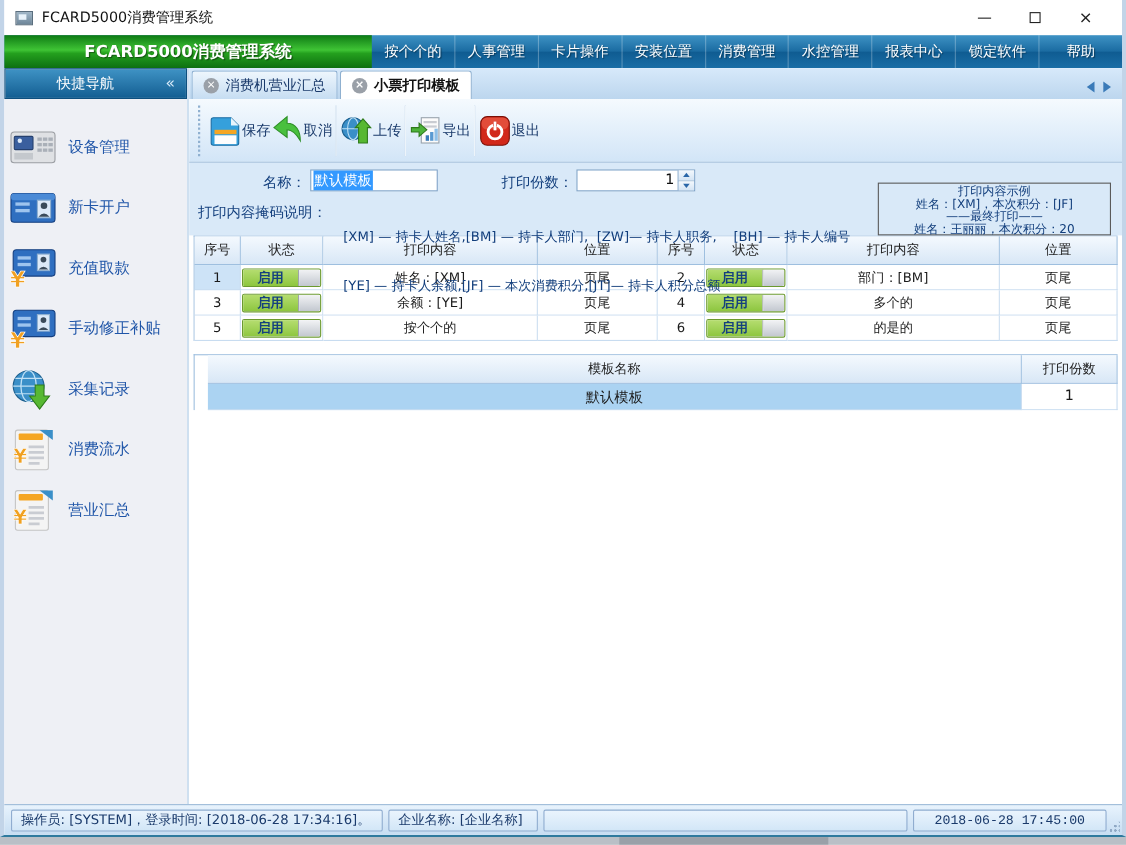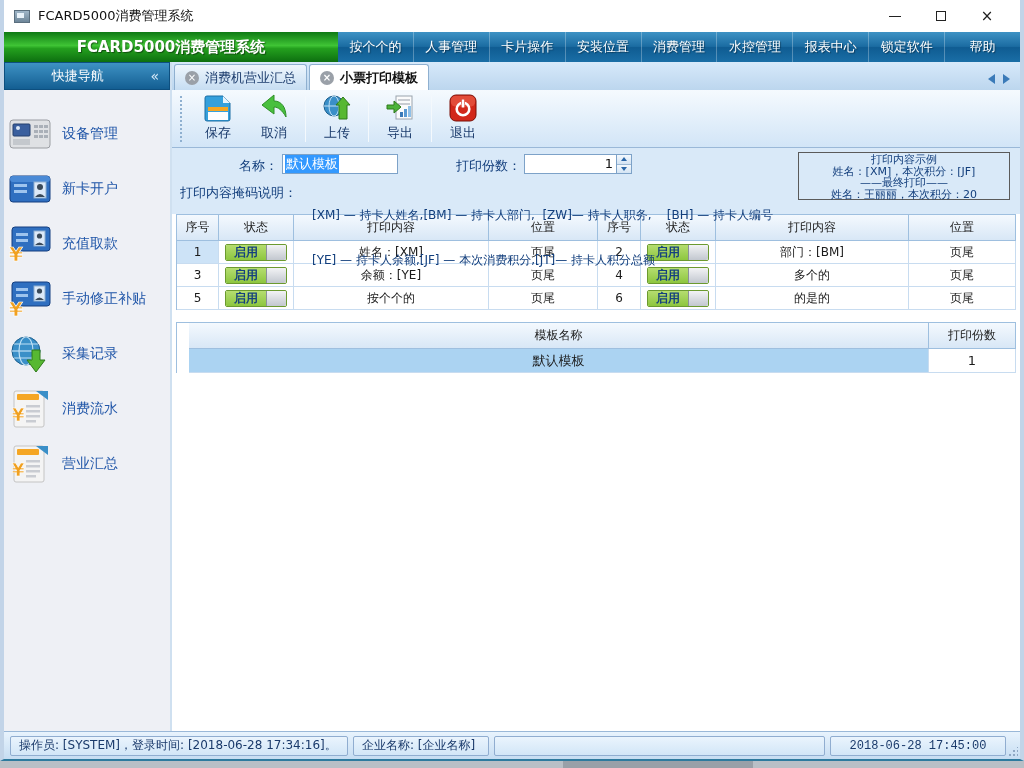--- a/index.html
+++ b/index.html
@@ -58,54 +58,54 @@
                text-align:center; display:inline-block; }
   .tab-nav { margin-left:auto; display:flex; align-items:center; gap:8px; padding:0 8px 6px 0; }
   .nav-tri { width:0; height:0; display:inline-block; cursor:pointer; }
   .nav-left { border-top:5px solid transparent; border-bottom:5px solid transparent; border-right:7px solid #3a7ab8; }
   .nav-right { border-top:5px solid transparent; border-bottom:5px solid transparent; border-left:7px solid #3a7ab8; }
 
   
   .toolbar { height:58px; flex:0 0 auto; background:linear-gradient(180deg,#f5fafe,#d2e5f7); border-bottom:1px solid #9ab8d8;
              display:flex; align-items:center; padding-left:6px; }
   .grip { width:4px; height:46px; border-left:2px dotted #8fb0d0; margin:0 6px 0 2px; }
-  .tool-btn { width:56px; height:52px; background:transparent; border:none; display:flex; flex-direction:column;
-              align-items:center; justify-content:flex-start; cursor:pointer; font-family:inherit; }
+  .tool-btn { width:56px; height:52px; background:transparent; border:none; display:flex; flex-direction:row;
+              align-items:center; justify-content:center; cursor:pointer; font-family:inherit; }
   .tool-btn span { font-size:13px; color:#1a3a6b; margin-top:1px; }
   .sep { width:1px; height:46px; background:#aac4de; border-right:1px solid #f4f9fd; margin:0 3px; }
 
   
   .formpanel { height:66px; flex:0 0 auto; background:#d9e9f8; position:relative; color:#123e7c; font-size:13px; }
   .lbl { position:absolute; white-space:nowrap; }
   .name-lbl { left:54px; top:9px; width:52px; text-align:right; }
   .name-input { position:absolute; left:110px; top:6px; width:116px; height:20px; background:#fff; border:1px solid #7da2c8;
                 display:flex; align-items:center; padding-left:2px; cursor:text; }
   .name-input .sel { background:#3399ff; color:#fff; font-size:13px; padding:0 1px; }
   .copies-lbl { left:284px; top:9px; }
   .spinner { position:absolute; left:352px; top:6px; width:108px; height:20px; background:#fff; border:1px solid #7da2c8; display:flex; }
   .spin-val { flex:1; text-align:right; color:#111; line-height:18px; padding-right:3px; }
   .spin-btns { width:15px; display:flex; flex-direction:column; border-left:1px solid #7da2c8; }
   .spin-btns i { flex:1; background:linear-gradient(180deg,#f3f8fd,#d4e4f4); display:flex; align-items:center; justify-content:center; cursor:pointer; }
   .spin-btns i.up { border-bottom:1px solid #9cb8d4; }
   .spin-btns i.up::after { content:""; border-left:3px solid transparent; border-right:3px solid transparent; border-bottom:4px solid #2a66a8; }
   .spin-btns i.down::after { content:""; border-left:3px solid transparent; border-right:3px solid transparent; border-top:4px solid #2a66a8; }
   .mask-lbl { left:8px; top:36px; }
   .mask-lines { position:absolute; left:140px; top:30px; font-size:12px; line-height:15px; white-space:pre; }
-  .example { position:absolute; right:10px; top:4px; width:212px; height:48px; border:1px solid #5a5a5a;
+  .example { position:absolute; right:10px; top:18px; width:212px; height:48px; border:1px solid #5a5a5a;
              font-size:11px; line-height:11.5px; text-align:center; color:#123e7c; padding-top:1px; }
 
   
   .table1 { margin:0 4px; display:grid; grid-template-columns:42px 75px 195px 109px 43px 75px 193px 1fr;
             border-left:1px solid #9ebfdf; border-top:1px solid #9ebfdf; flex:0 0 auto; }
   .th { height:26px; background:linear-gradient(180deg,#f4f9fe,#d8e7f6); border-right:1px solid #9ebfdf; border-bottom:1px solid #9ebfdf;
         display:flex; align-items:center; justify-content:center; color:#222; font-size:12px; }
   .td { height:23px; background:#fff; border-right:1px solid #c8dcf0; border-bottom:1px solid #c8dcf0;
         display:flex; align-items:center; justify-content:center; color:#1b1b1b; font-size:12px; }
   .td.rowsel { background:#cde3f7; }
-  .toggle { width:62px; height:17px; border:1px solid #6b9a2f; border-radius:2px; display:flex; overflow:hidden; cursor:pointer; }
+  .toggle { width:72px; height:17px; border:1px solid #6b9a2f; border-radius:2px; display:flex; overflow:hidden; cursor:pointer; }
   .t-on { flex:1; background:linear-gradient(180deg,#b5dd70,#8dc63f); color:#15417e; font-weight:bold; font-size:12px;
           display:flex; align-items:center; justify-content:center; }
   .t-knob { width:20px; background:linear-gradient(180deg,#f2f3f5,#c2c7cf); border-left:1px solid #8a9099; border-radius:0 2px 2px 0; }
 
   .table2 { margin:12px 4px 0 4px; display:grid; grid-template-columns:1fr 87px;
             border-left:1px solid #9ebfdf; border-top:1px solid #9ebfdf; flex:0 0 auto;padding-left:12px; }
   .table2 .td { height:24px; font-size:13px; }
   .td.selrow { background:#abd3f2; }
 
   .filler { flex:1; background:#fff; }

